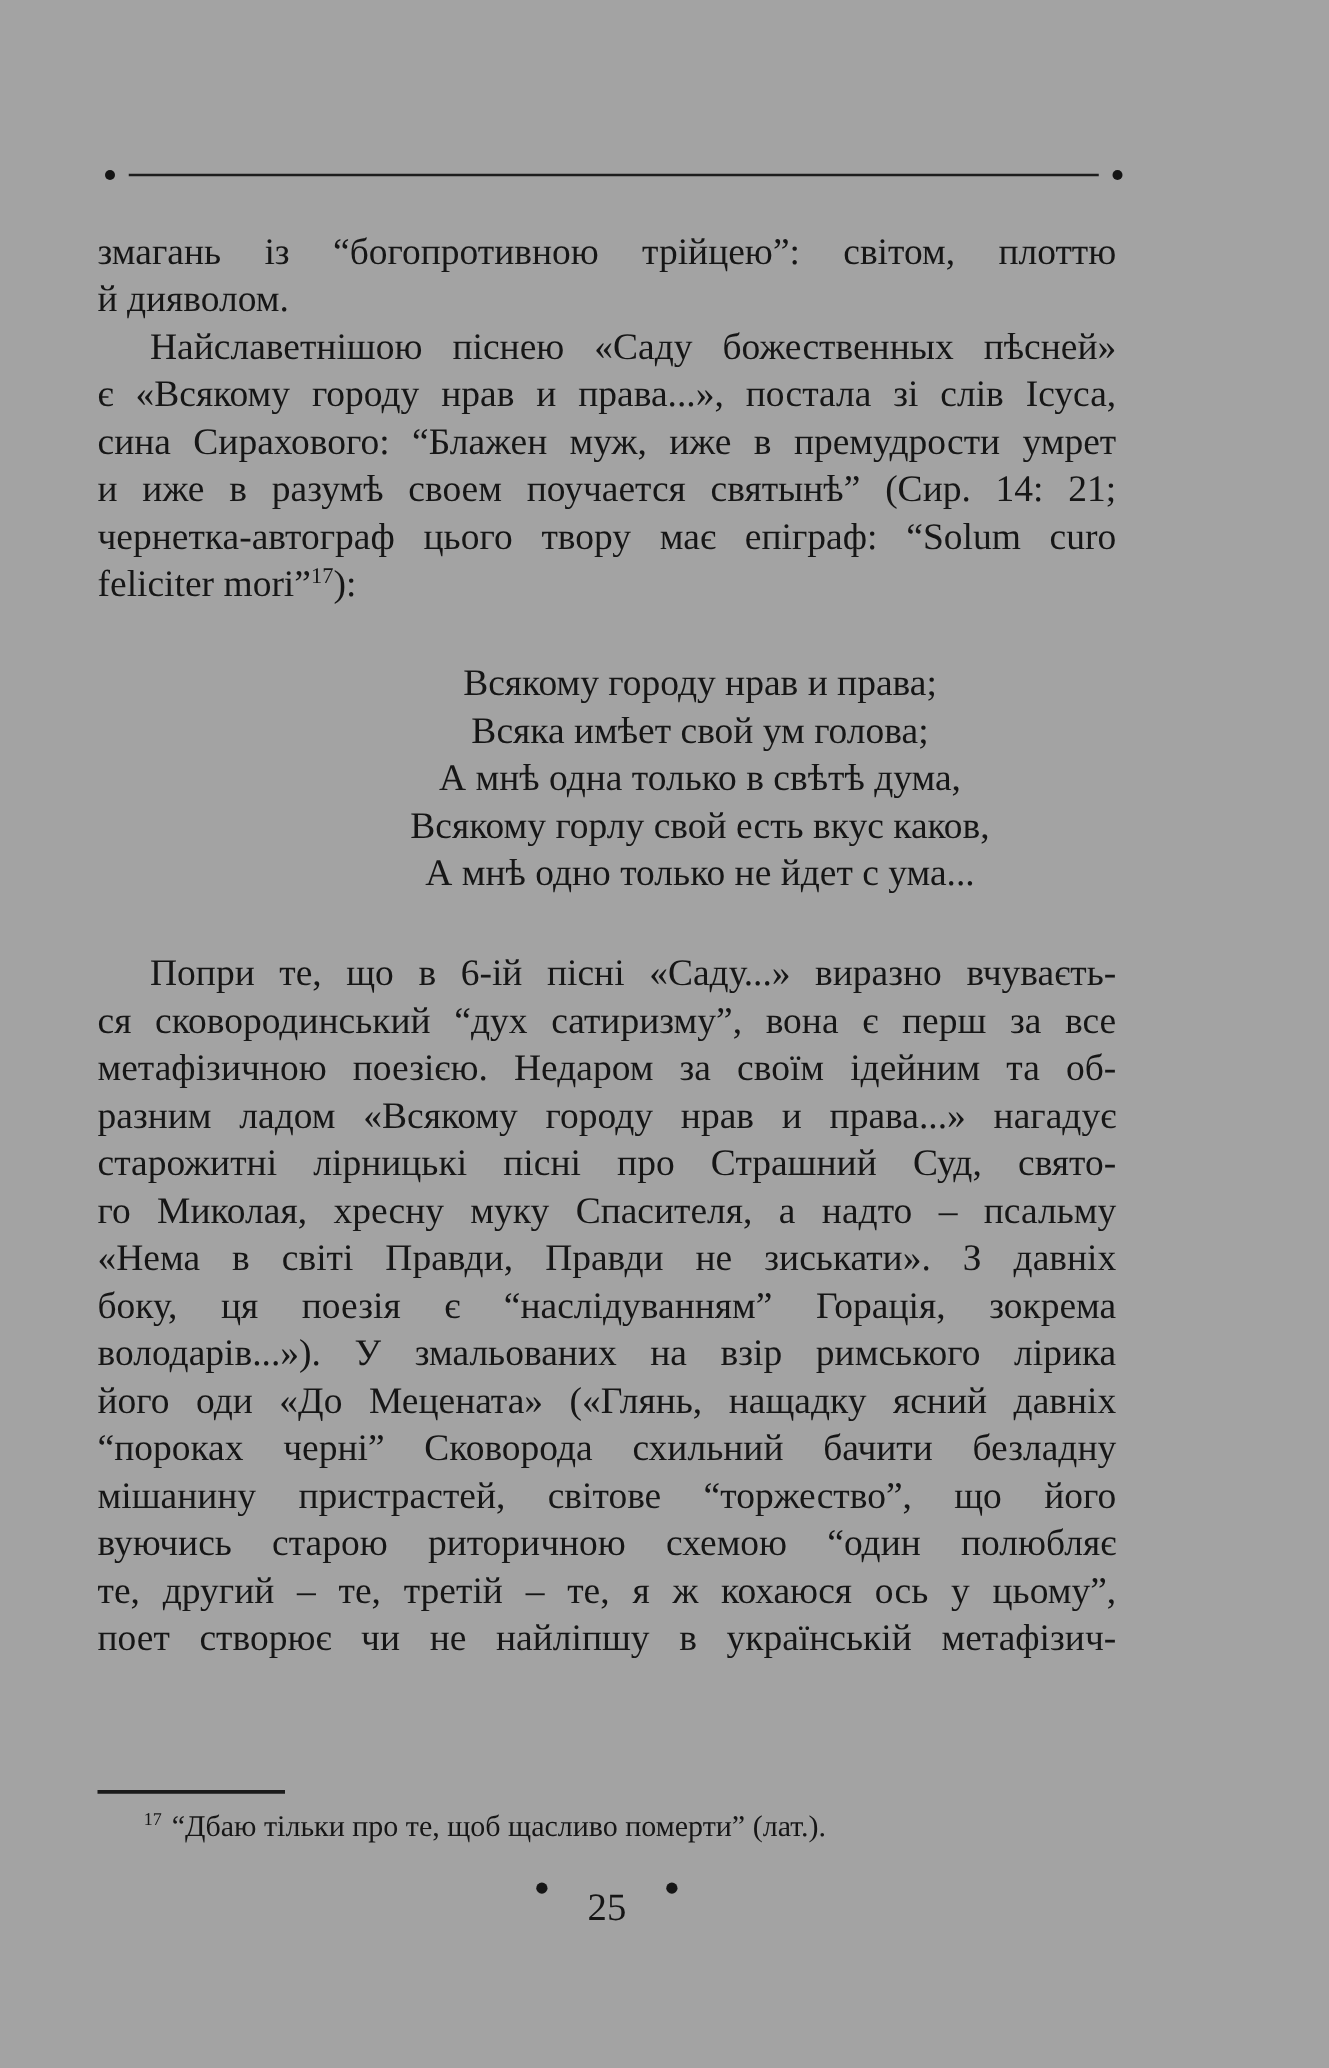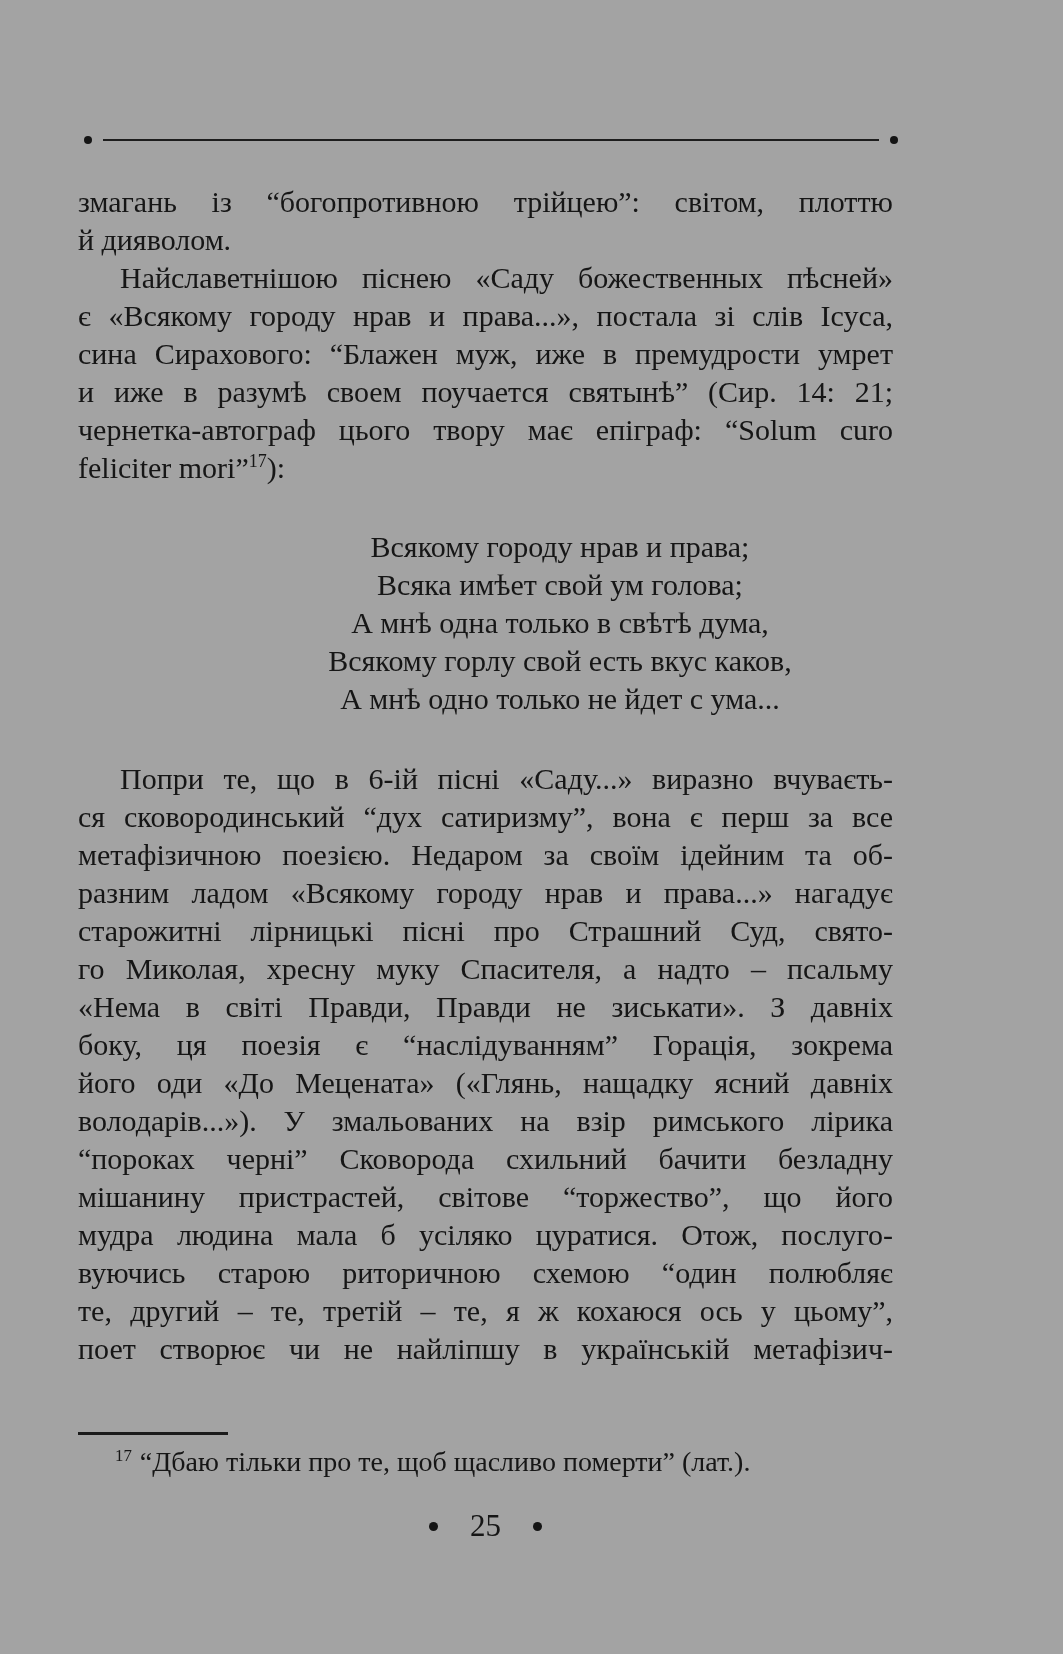--- a/index.html
+++ b/index.html
@@ -72,33 +72,33 @@
     width: 815px;
   }
   .footnote-rule {
     width: 150px;
     height: 3px;
     background: #1b1b1b;
   }
   .footnote {
     margin: 11px 0 0 0;
     padding-left: 37px;
-    font-size: 28px;
+    font-size: 24px;
     line-height: 32px;
   }
   .footnote sup.fn-ref { margin-right: 8px; }
   
   .page-number {
     position: absolute;
     left: 78px;
     top: 1506px;
     width: 815px;
     display: flex;
     justify-content: center;
-    align-items: center;
+    align-items: flex-start;
     gap: 32px;
     font-size: 31px;
     line-height: 40px;
   }
   .pn-dot {
     width: 9px;
     height: 9px;
     border-radius: 50%;
     background: #151515;
   }
@@ -139,25 +139,24 @@
 
     <section class="paragraph">
         <div class="line just ind"><span>Попри те, що в 6-ій пісні «Саду...» виразно вчуваєть-</span></div>
         <div class="line just"><span>ся сковородинський “дух сатиризму”, вона є перш за все</span></div>
         <div class="line just"><span>метафізичною поезією. Недаром за своїм ідейним та об-</span></div>
         <div class="line just"><span>разним ладом «Всякому городу нрав и права...» нагадує</span></div>
         <div class="line just"><span>старожитні лірницькі пісні про Страшний Суд, свято-</span></div>
         <div class="line just"><span>го Миколая, хресну муку Спасителя, а надто – псальму</span></div>
         <div class="line just"><span>«Нема в світі Правди, Правди не зиськати». З давніх</span></div>
         <div class="line just"><span>боку, ця поезія є “наслідуванням” Горація, зокрема</span></div>
+        <div class="line just"><span>володарів...»). У змальованих на взір римського лірика</span></div>
         <div class="line just"><span>його оди «До Мецената» («Глянь, нащадку ясний давніх</span></div>
-        <div class="line just"><span>володарів...»). У змальованих на взір римського лірика</span></div>
         <div class="line just"><span>“пороках черні” Сковорода схильний бачити безладну</span></div>
         <div class="line just"><span>мішанину пристрастей, світове “торжество”, що його</span></div>
-        <div class="line just"><span>мудра людина мала б усіляко цуратися. Отож, послуго-</span></div>
         <div class="line just"><span>вуючись старою риторичною схемою “один полюбляє</span></div>
         <div class="line just"><span>те, другий – те, третій – те, я ж кохаюся ось у цьому”,</span></div>
         <div class="line just"><span>поет створює чи не найліпшу в українській метафізич-</span></div>
       </section>
   </main>
 
   <div class="footnote-area">
     <div class="footnote-rule"></div>
     <p class="footnote">
       <sup class="fn-ref">17</sup><span>“Дбаю тільки про те, щоб щасливо померти” (лат.).</span>

